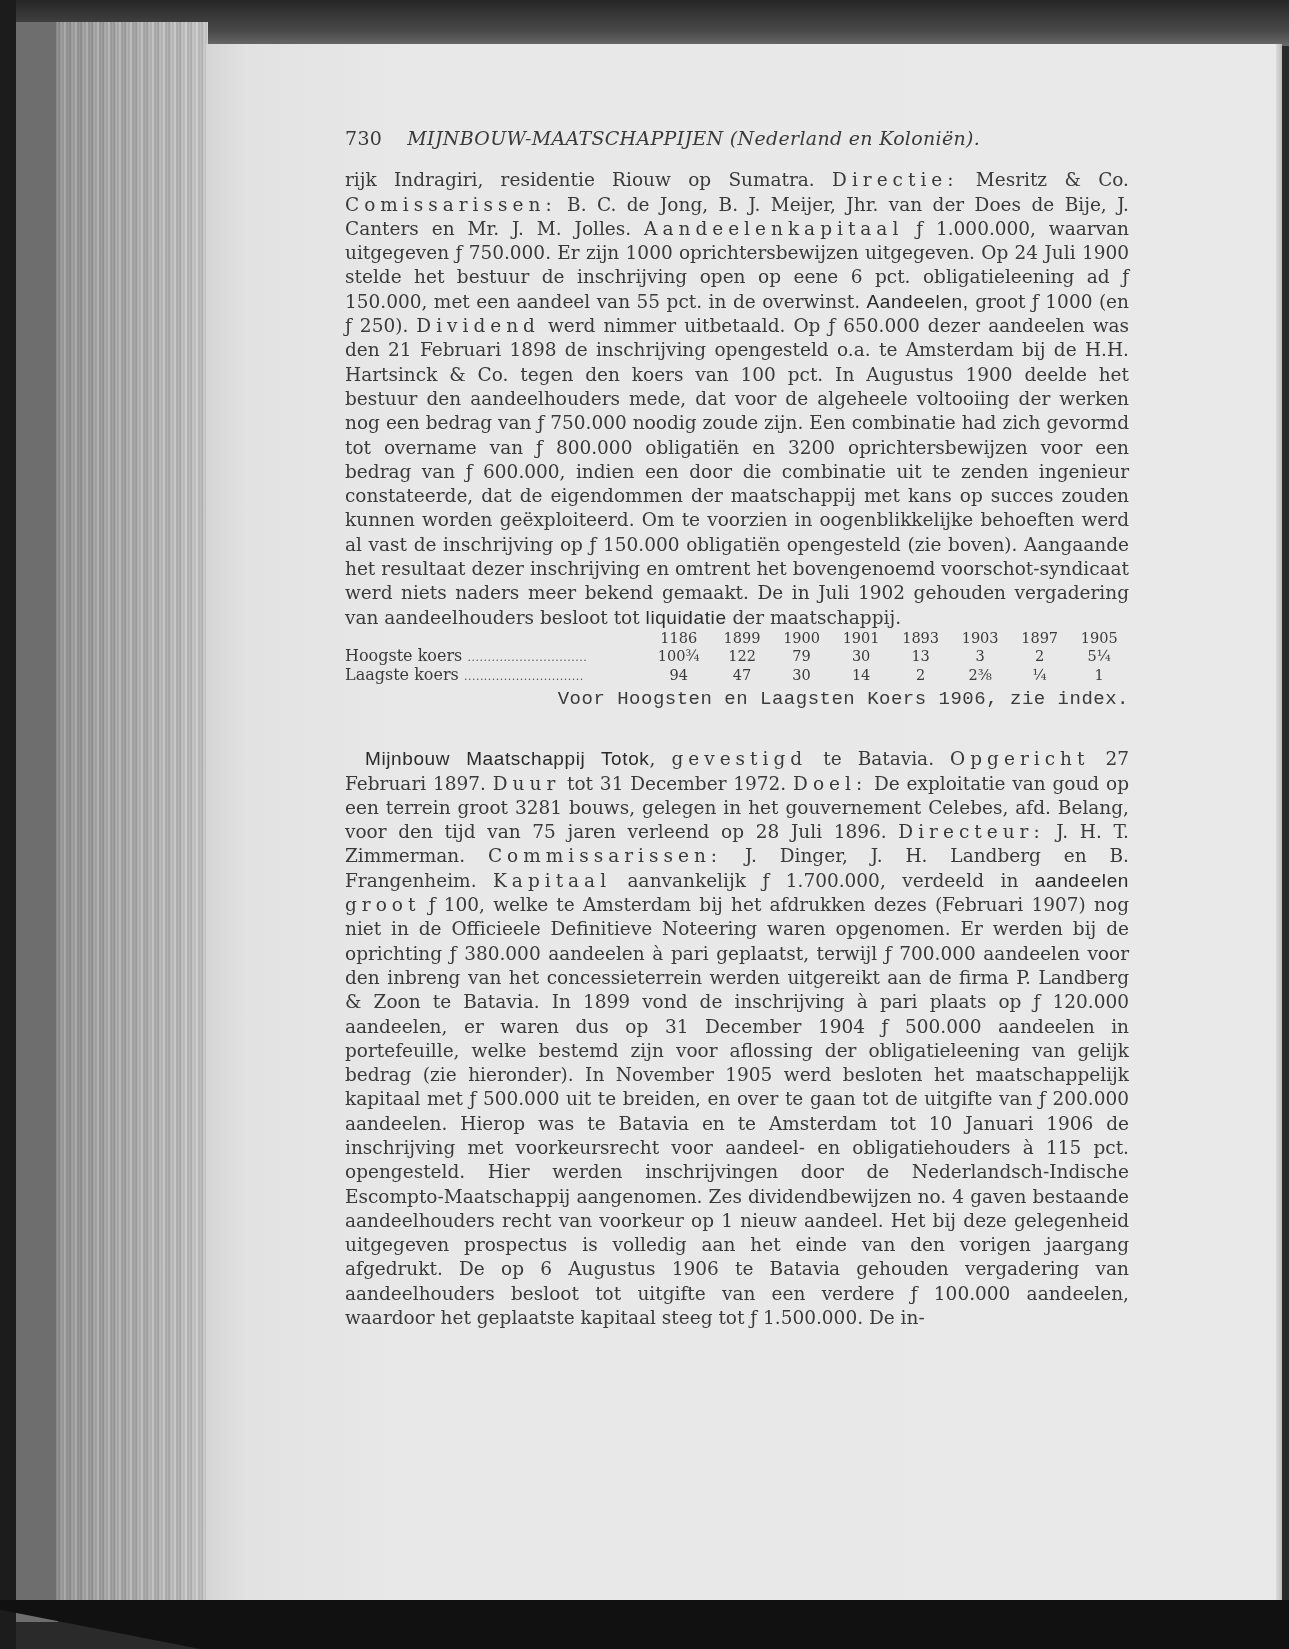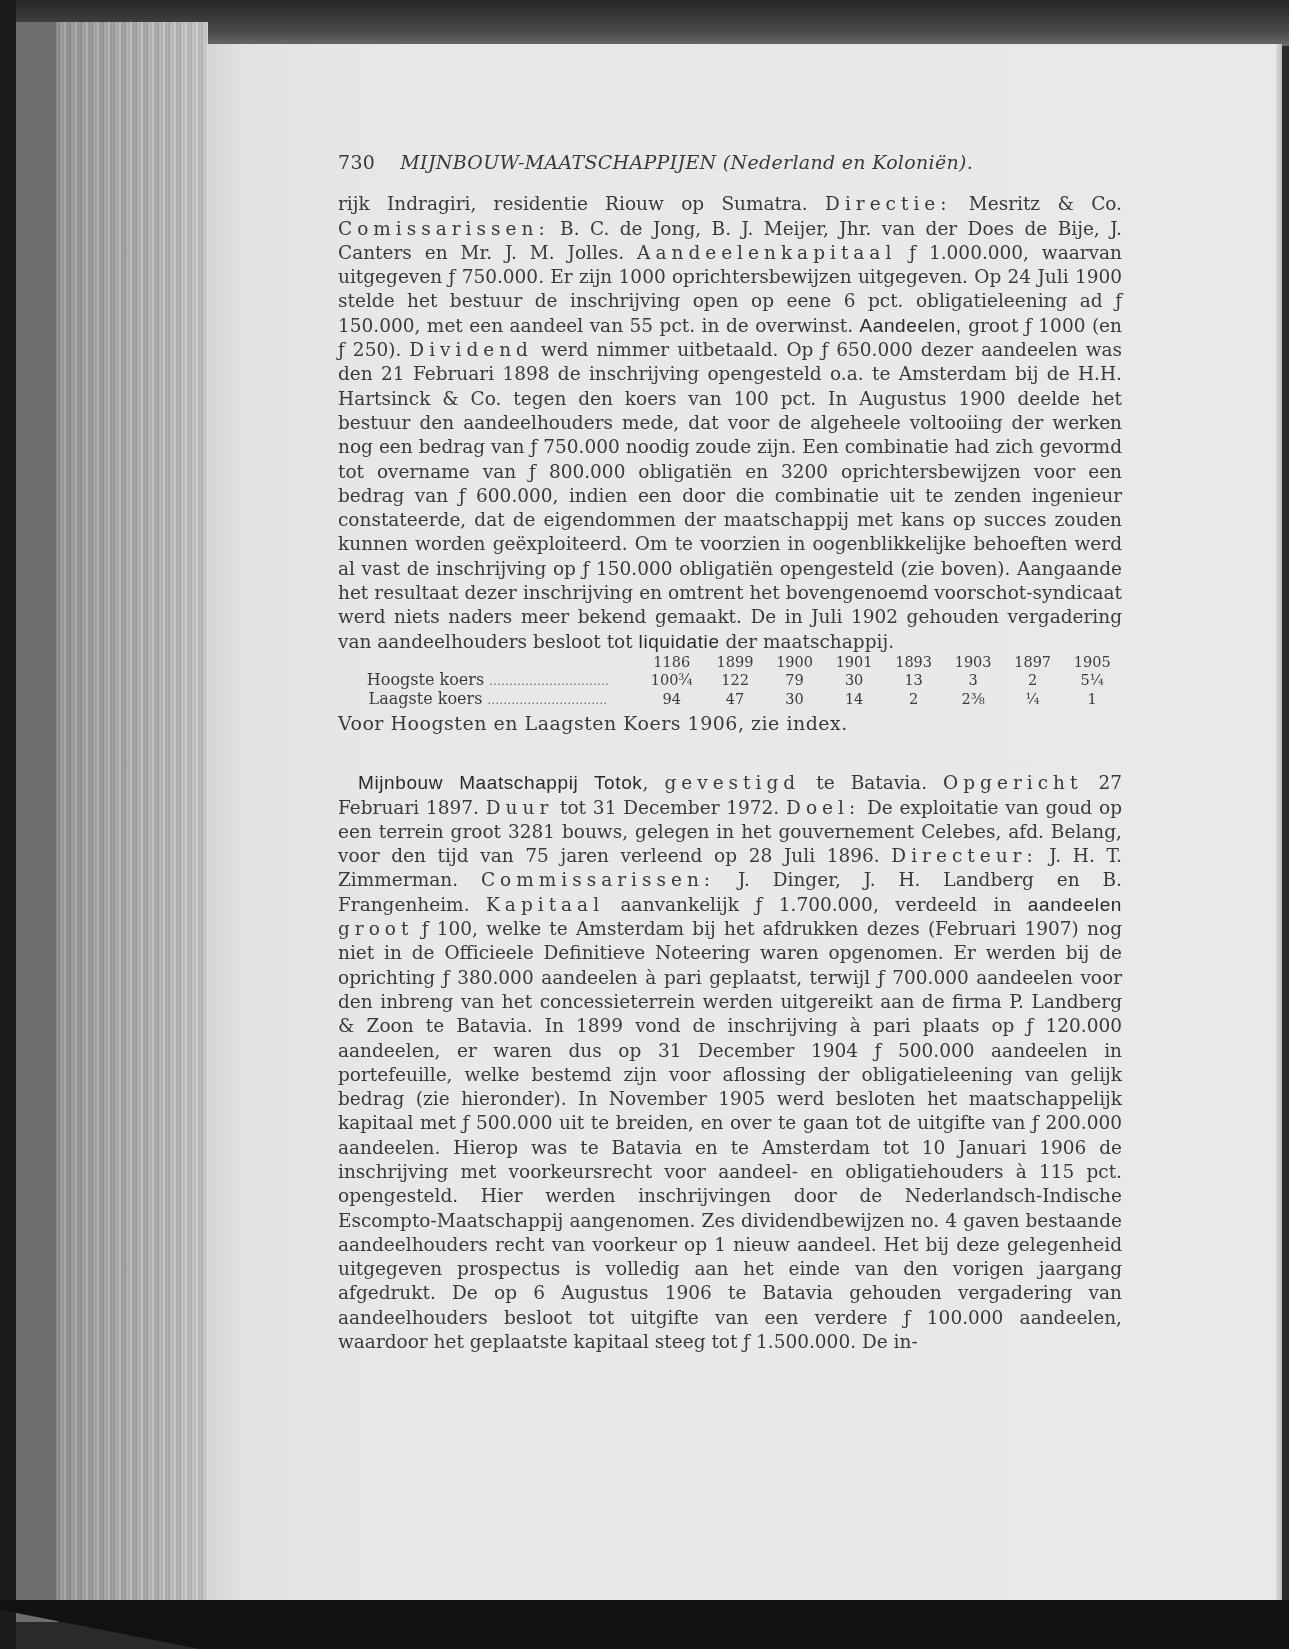--- a/index.html
+++ b/index.html
@@ -36,36 +36,36 @@
     }
     .page {
       position: absolute; left: 206px; top: 44px; width: 1076px; height: 1560px;
       background: linear-gradient(90deg, #d4d4d4 0px, #e2e2e2 40px, #e8e8e8 200px, #e9e9e9 100%);
     }
     .page-right-edge {
       position: absolute; right: 0; top: 0; width: 6px; height: 100%;
       background: linear-gradient(90deg, #ddd, #bbb);
     }
     .content {
-      position: absolute; left: 132px; top: 82px; width: 784px;
-      color: #3a3a3a; font-size: 18.5px; line-height: 24.3px; margin-top: 24px;
+      position: absolute; left: 139px; top: 82px; width: 784px;
+      color: #3a3a3a; font-size: 18.5px; line-height: 24.3px;
     }
     .running-head { margin-bottom: 18px; font-size: 19px; color: #3a3a3a; letter-spacing: 0.3px; }
     .running-head .pnum { display: inline-block; width: 56px; }
     .running-head .title { font-style: italic; }
     p { margin: 0; text-align: justify; }
     .indent { text-indent: 20px; }
     .spaced { letter-spacing: 5px; }
     .bold-sans { font-family: "Liberation Sans", sans-serif; font-weight: normal; color: #2a2a2a; font-size: 19px; letter-spacing: 0.6px; }
     .table-title { text-align: center; font-size: 16px; line-height: 18px; margin-top: 8px; letter-spacing: 0.5px; }
     table.koers { width: 784px; border-collapse: collapse; font-size: 14.5px; line-height: 17px; }
     table.koers td { padding: 0; text-align: center; }
-    table.koers td.lbl { text-align: center; width: 300px; white-space: nowrap; font-size: 16px; }
+    table.koers td.lbl { text-align: left; width: 300px; white-space: nowrap; font-size: 16px; }
     table.koers td.lbl .dots { letter-spacing: 0.5px; color: #555; font-size: 11px; }
-    .note { text-align: left; font-size: 19px; letter-spacing: 0.5px; margin-top: 2px; }
+    .note { text-align: right; font-size: 19px; letter-spacing: 0.5px; margin-top: 2px; font-family: Liberation Mono, monospace; }
     .section-gap { height: 36px; }
   </style>
 </head>
 <body>
 
 <div class="scan-top"></div>
 <div class="cover-left"></div>
 <div class="cover-board"></div>
 <div class="page-edges"></div>
 

